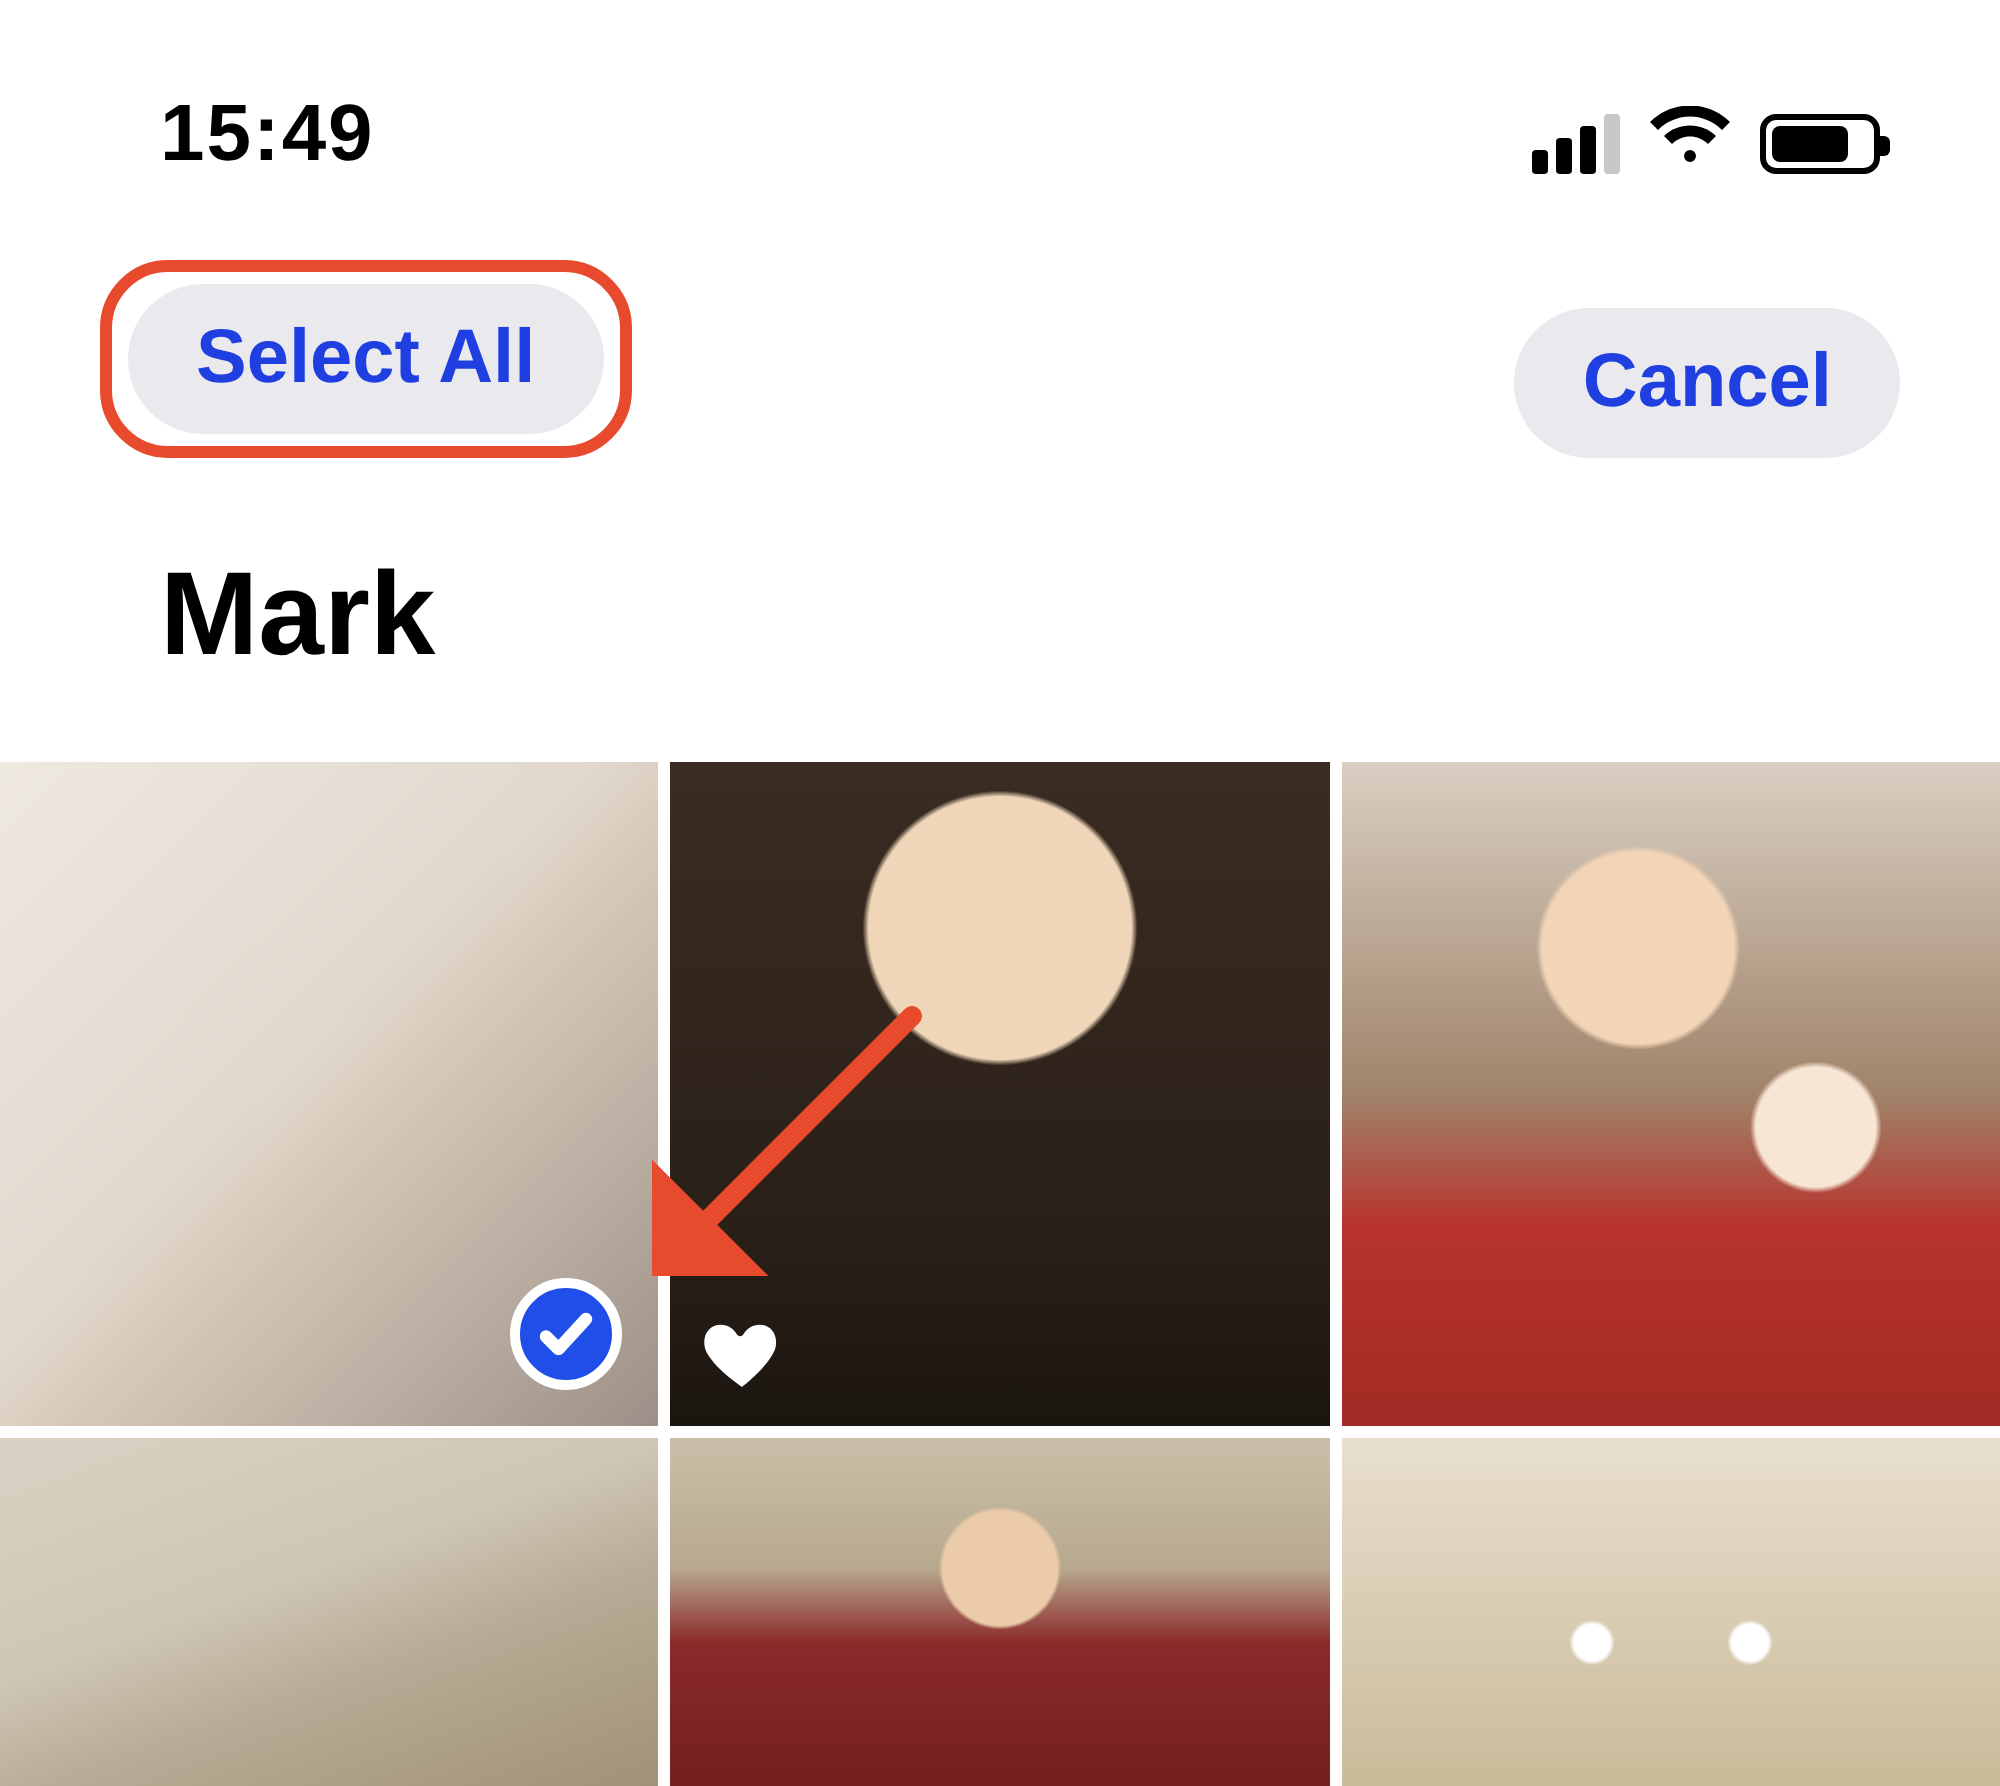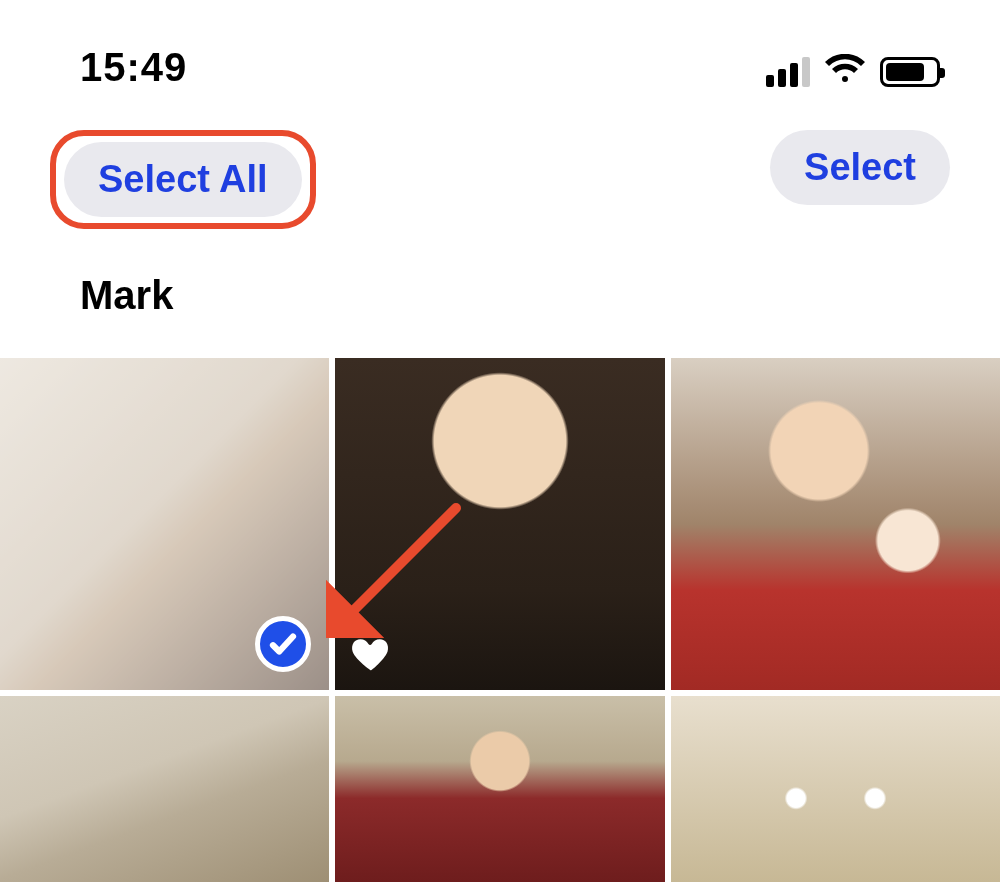--- a/index.html
+++ b/index.html
@@ -13,26 +13,26 @@
   .signal-bar { width: 8px; border-radius: 2px; }
   .signal-bar.b1 { height: 12px; background: #000; }
   .signal-bar.b2 { height: 18px; background: #000; }
   .signal-bar.b3 { height: 24px; background: #000; }
   .signal-bar.b4 { height: 30px; background: #c8c8c8; }
   .battery { width: 60px; height: 30px; border: 3px solid #000; border-radius: 8px; position: relative; display: inline-block; }
   .battery::after { content:""; position:absolute; right:-8px; top:8px; width:5px; height:10px; background:#000; border-radius: 0 3px 3px 0; }
   .battery-fill { position:absolute; left:3px; top:3px; bottom:3px; width:70%; background:#000; border-radius:4px; }
 
   
-  .nav-bar { display:flex; justify-content: space-between; align-items:flex-start; padding: 30px 50px 20px 50px; }
+  .nav-bar { display:flex; justify-content: space-between; align-items:flex-end; padding: 30px 50px 20px 50px; }
   .nav-btn { background:#e9e9ee; color:#1f3fe0; font-size: 38px; font-weight:700; border:none; border-radius:40px; padding:16px 34px; cursor:pointer; }
   .highlight-ring { border:6px solid #e84a2d; border-radius:34px; padding:6px 8px; display:inline-block; }
 
   
-  .page-title { font-size:40px; font-weight:800; padding: 24px 0 40px 80px; }
+  .page-title { font-size:59px; font-weight:800; padding: 24px 0 40px 80px; }
 
   
   .photo-grid { display:grid; grid-template-columns: repeat(3, 1fr); gap:6px; width:100%; }
   .photo-cell { position:relative; width:100%; height:332px; overflow:hidden; background:#777; cursor:pointer; }
   .photo-cell.row2 { height:186px; }
   .photo-cell.selected::after { content:""; position:absolute; inset:0; background:rgba(255,255,255,0.45); pointer-events:none; }
 
   
   .thumb1 { background: linear-gradient(135deg,#e0d6c8 0%, #c8b9a5 45%, #b79d80 55%, #4b3527 100%); }
   .thumb2 { background: radial-gradient(circle at 50% 25%, #f0d6b8 0 22%, transparent 23%),
@@ -83,21 +83,21 @@
       <span class="battery">
           <span class="battery-fill"></span>
         </span>
     </div>
   </div>
 
   <div class="nav-bar">
     <span class="highlight-ring">
       <button class="nav-btn">Select All</button>
     </span>
-    <button class="nav-btn">Select</button>
+    <button class="nav-btn">Cancel</button>
   </div>
 
   <h1 class="page-title">Mark</h1>
 
   <div class="photo-grid">
     <div class="photo-cell thumb1 selected">
       <span class="select-check">
         <svg viewBox="0 0 24 24">
             <polyline points="4 13 9 18 20 6"></polyline>
           </svg>

